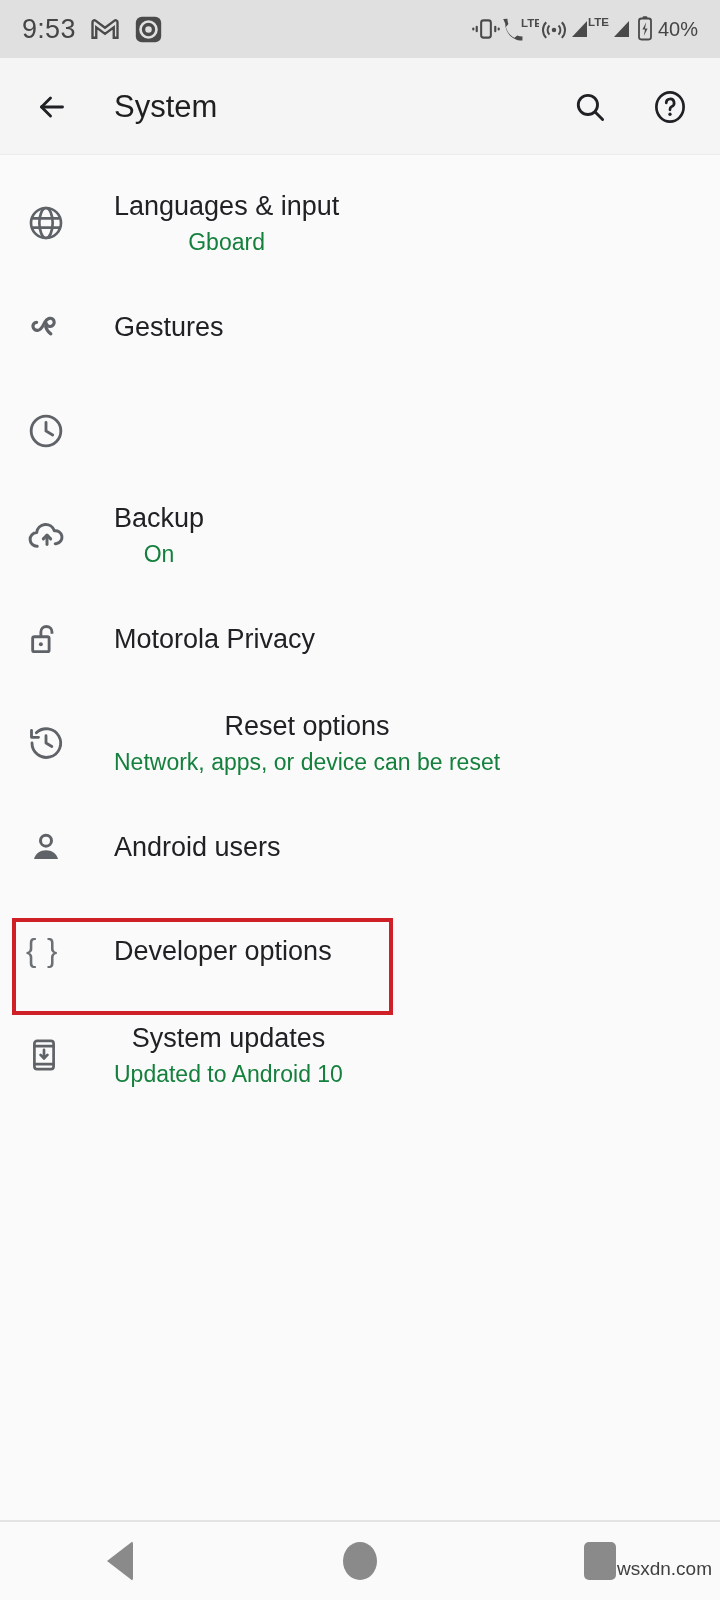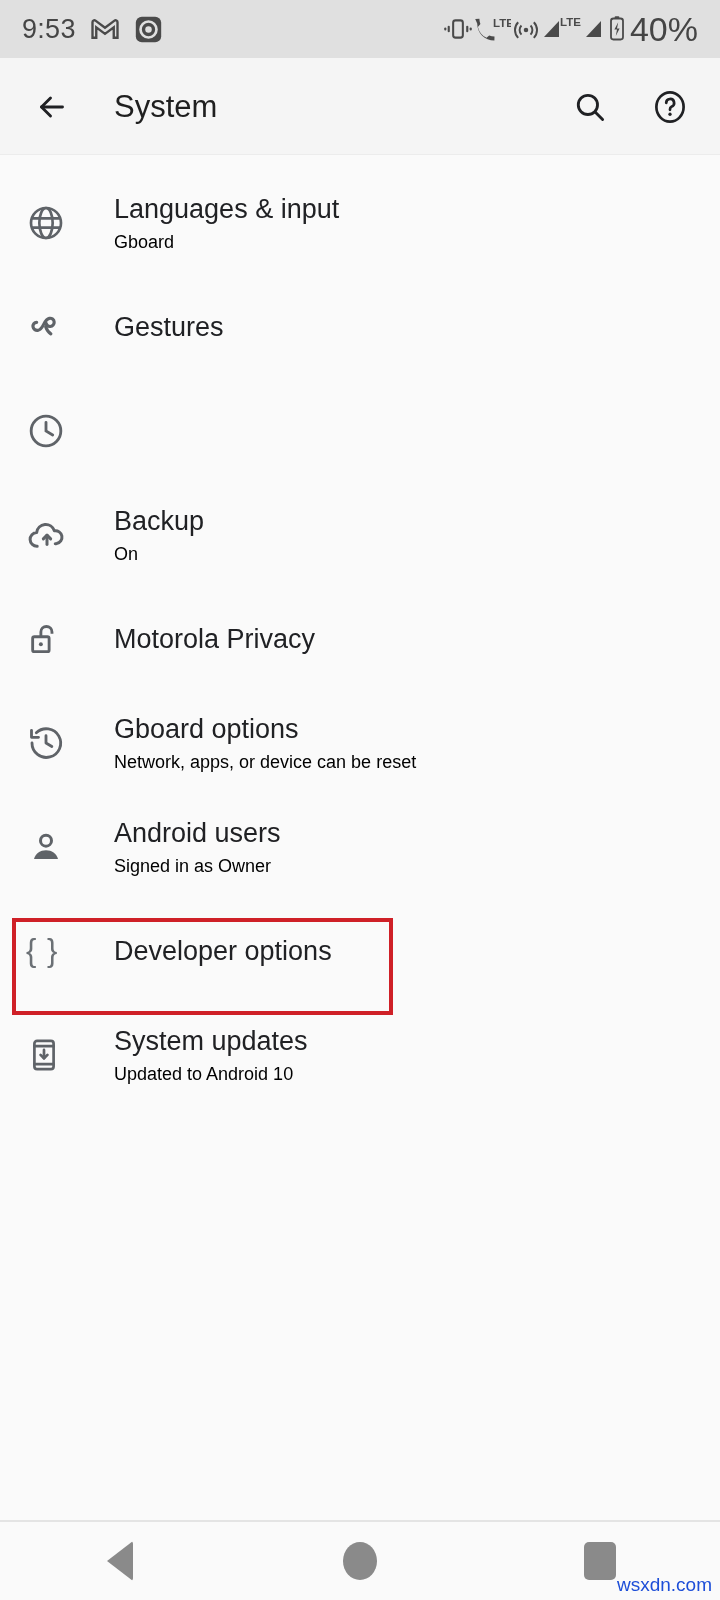--- a/index.html
+++ b/index.html
@@ -13,21 +13,21 @@
 
   
   .statusbar{
     height:58px; background:#e0e0e0; display:flex; align-items:center;
     padding:16px 22px; color:#4a4a4a;
   }
   .sb-time{ font-size:27px; letter-spacing:.3px; color:#454545; }
   .sb-left{ display:flex; align-items:center; gap:14px; flex:0 0 auto; }
   .sb-right{ margin-left:auto; display:flex; align-items:center; gap:1px; }
   .sb-icon{ display:flex; align-items:center; justify-content:center; }
-  .sb-batt{ font-size:34px; color:#454545; margin-left:2px; }
+  .sb-batt{ font-size:20px; color:#454545; margin-left:2px; }
 
   
   .toolbar{
     height:97px; background:#f5f5f5; display:flex; align-items:center;
     padding:0 24px; position:relative;
   }
   .toolbar:after{
     content:""; position:absolute; left:0; right:0; bottom:0; height:1px;
     background:#ececec;
   }
@@ -39,23 +39,23 @@
   
   .list{ padding-top:16px; }
   .row{
     display:flex; align-items:center;
     min-height:104px; padding:6px 24px 6px 26px;
   }
   .row-ico{
     width:62px; flex:0 0 62px; display:flex; align-items:center; justify-content:flex-start;
     color:#5f6368;
   }
-  .row-txt{ margin-left:26px; display:flex; flex-direction:column; justify-content:center; }
+  .row-txt{ margin-left:26px; display:flex; flex-direction:column; justify-content:center;align-items:center; }
   .row-title{ font-size:27px; color:#202124; line-height:1.26; }
-  .row-sub{ font-size:18px; color:#000000; line-height:1.3; margin-top:5px; }
+  .row-sub{ font-size:23px; color:#15803d; line-height:1.3; margin-top:5px; }
   .braces{ font-size:31px; color:#6b7075; letter-spacing:1px; font-family:"Liberation Sans", sans-serif; }
 
   
   .row.highlight{ position:relative; }
   .hl-box{
     position:absolute; left:12px; top:918px; width:381px; height:97px;
     border:4px solid #cf2027; pointer-events:none; z-index:5;
   }
 
   
@@ -66,22 +66,22 @@
   }
   .nav-btn{ flex:1 1 0; display:flex; align-items:center; justify-content:center; height:100%; }
   .nav-back-tri{
     width:0; height:0; border-top:20px solid transparent; border-bottom:20px solid transparent;
     border-right:26px solid #8a8a8a; border-radius:3px;
   }
   .nav-home-dot{ width:34px; height:38px; border-radius:50%; background:#8a8a8a; }
   .nav-recent-sq{ width:32px; height:38px; border-radius:5px; background:#8a8a8a; }
 
   .watermark{
-    position:absolute; right:8px; bottom:4px;
-    font-size:19px; color:#1d4ed8; font-family:"Liberation Sans", sans-serif;
+    position:absolute; right:8px; bottom:20px;
+    font-size:19px; color:#404040; font-family:"Liberation Sans", sans-serif;
   }
 </style>
 </head>
 <body>
 
 <div id="phone">
 
   <div class="statusbar">
     <div class="sb-left">
       <span class="sb-time">9:53</span>
@@ -237,35 +237,34 @@
 
     <div class="row">
       <div class="row-ico">
         <svg width="40" height="40" viewBox="0 0 24 24" fill="none" stroke="#5f6368" stroke-width="1.7" stroke-linecap="round" stroke-linejoin="round">
           <path d="M3.6 12a8.6 8.6 0 1 0 2.6-6.1"></path>
           <path d="M3.3 4.4v4.2h4.2"></path>
           <path d="M12 7.6V12l3.5 2.1"></path>
         </svg>
       </div>
       <div class="row-txt">
-        <span class="row-title">Gboard options</span>
+        <span class="row-title">Reset options</span>
         <span class="row-sub">Network, apps, or device can be reset</span>
       </div>
     </div>
 
     <div class="row">
       <div class="row-ico">
         <svg width="40" height="40" viewBox="0 0 24 24" fill="none" stroke="#5f6368" stroke-width="1.8" stroke-linecap="round">
           <circle cx="12" cy="8.2" r="3.3"></circle>
           <path d="M4.8 19.2c.9-3.3 3.8-5.2 7.2-5.2s6.3 1.9 7.2 5.2z" fill="#5f6368" stroke="none"></path>
         </svg>
       </div>
       <div class="row-txt">
         <span class="row-title">Android users</span>
-        <span class="row-sub">Signed in as Owner</span>
       </div>
     </div>
 
     <div class="row highlight">
       <div class="row-ico">
         <span class="braces">{ }</span>
       </div>
       <div class="row-txt">
         <span class="row-title">Developer options</span>
       </div>

